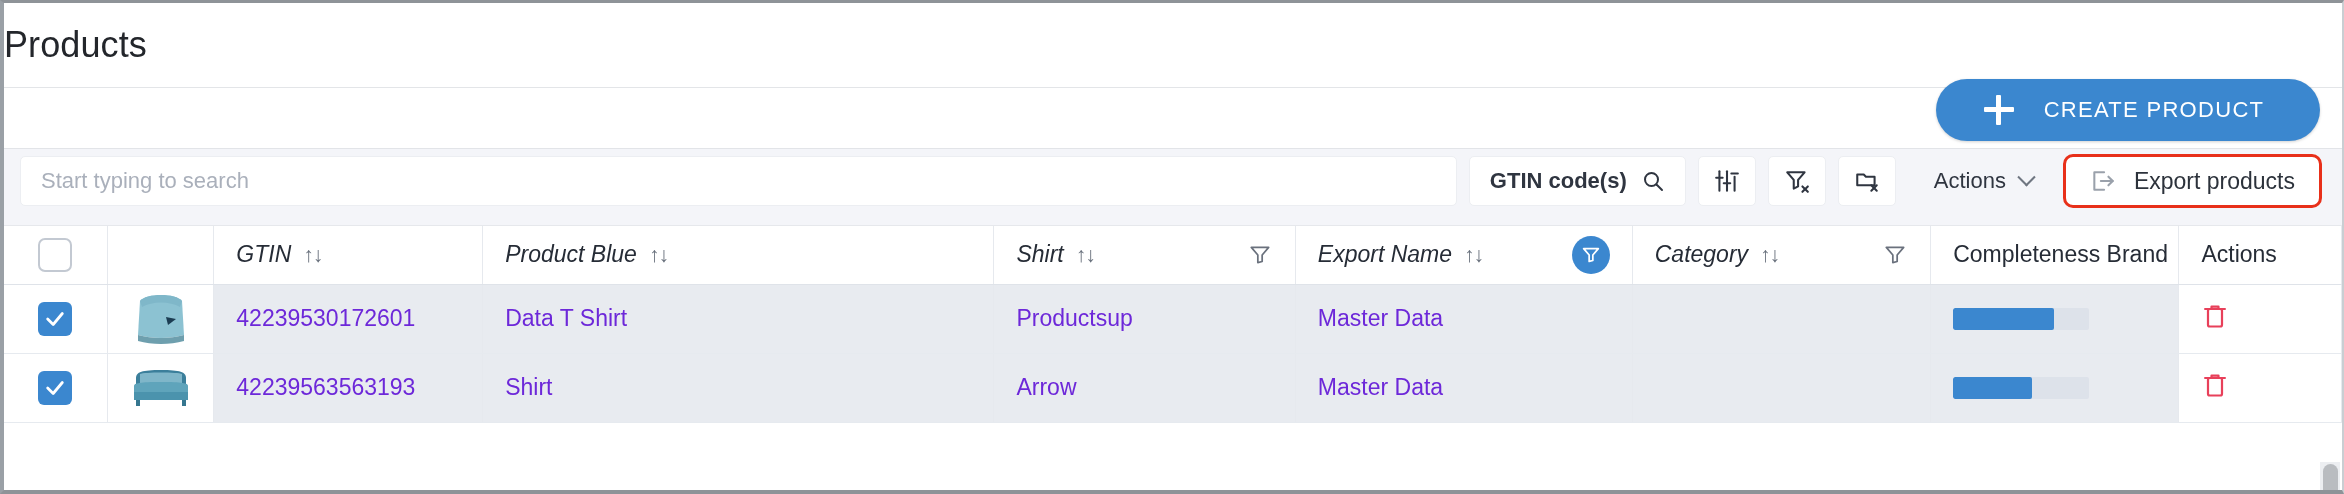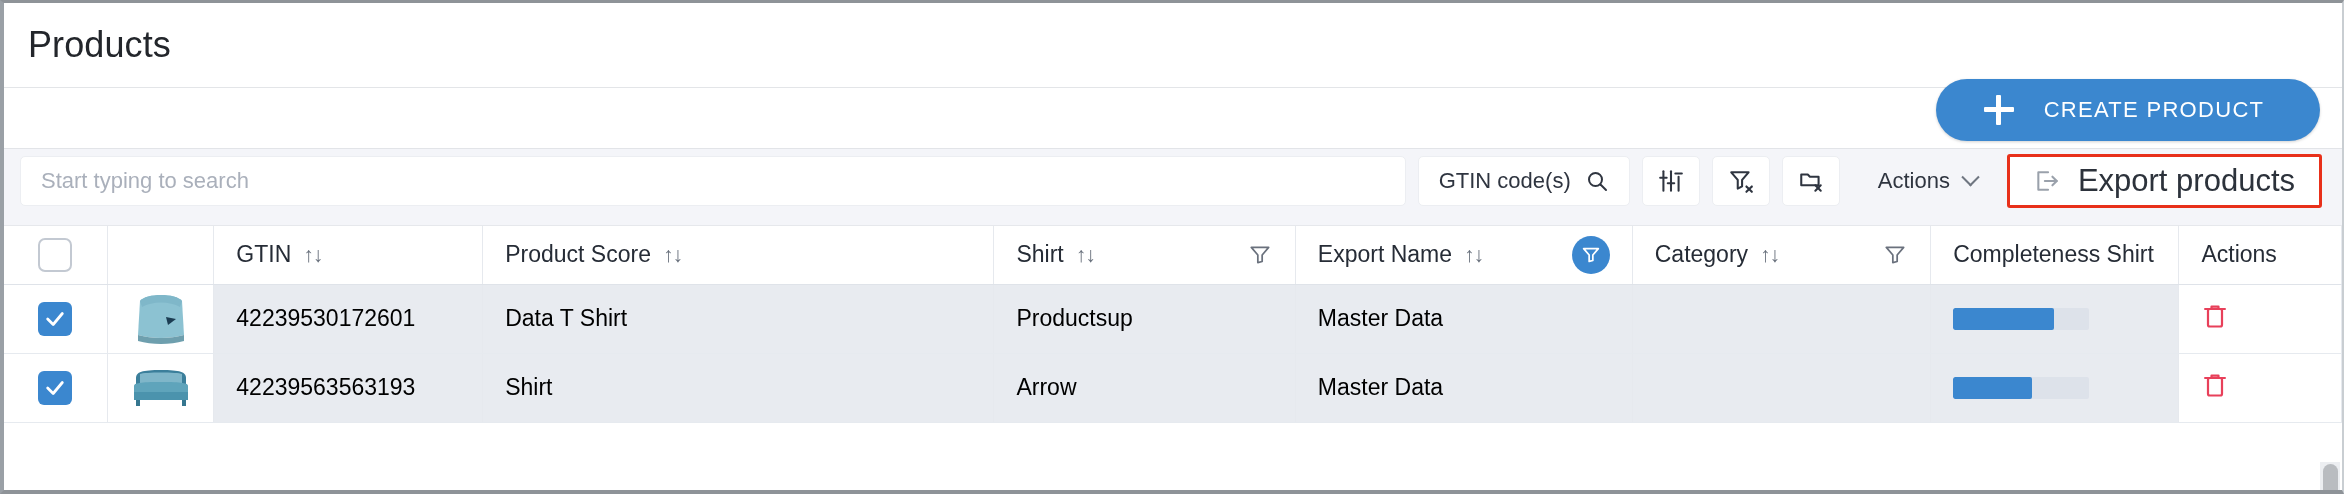--- a/index.html
+++ b/index.html
@@ -19,21 +19,20 @@
     border-right: 2px solid #c9ced2;
     overflow: hidden;
   }
 
   
   .page-header {
     height: 85px;
     background: #fff;
     display: flex;
     align-items: center;
-    padding-left: 24px;
     border-bottom: 1px solid #e3e5e8;
   }
   .page-title {
     font-size: 36px;
     color: #23262b;
     font-weight: 400;
     letter-spacing: 0.1px;
   }
 
   
@@ -105,71 +104,72 @@
     border-radius: 5px;
     display: flex;
     align-items: center;
     justify-content: center;
     gap: 14px;
     padding: 0 20px;
     font-size: 22px;
     color: #2f3540;
     cursor: pointer;
     flex: 0 0 auto;
+    font-weight: bold;
   }
   .icon-pill { width: 58px; padding: 0; }
 
   .actions-drop {
     display: flex; align-items: center; gap: 14px;
     font-size: 22px; color: #2f3540;
     padding: 0 18px 0 26px; cursor: pointer; flex: 0 0 auto;
     height: 50px;
   }
   .chev {
     width: 13px; height: 13px;
     border-right: 2px solid #6f7681;
     border-bottom: 2px solid #6f7681;
     transform: rotate(45deg) translate(-3px,-3px);
   }
   .export-btn {
     height: 54px;
     border: 3px solid #e8301a;
-    border-radius: 3px;
+    border-radius: 10px;
     background: #ffffff;
     display: flex; align-items: center; gap: 18px;
     padding: 0 24px;
-    font-size: 31px; color: #2c323b;
+    font-size: 23px; color: #2c323b;
     cursor: pointer; flex: 0 0 auto;
     margin-right: 6px;
   }
 
   svg { display: block; }
 
   
   .table-wrap { position: relative; background: #fff; }
   .table { width: 100%; border-collapse: collapse; table-layout: fixed; }
   .table th, .table td {
     border-right: 1px solid #e6e9ee;
     border-bottom: 1px solid #e6eaef;
     text-align: left;
     padding: 0 22px;
     font-weight: 400;
-    color: #000000;
+    color: #6d28d9;
     font-size: 23px;
     vertical-align: middle;
     white-space: nowrap;
     overflow: hidden;
   }
   .table thead th {
     height: 58px;
     background: #ffffff;
     color: #262c36;
     border-bottom: 1px solid #dfe3e9;
   }
-  .th-inner { display: flex; align-items: center; justify-content: space-between; gap: 10px; }
+  .th-inner { display: flex; align-items: center; justify-content: space-between; gap: 10px; font-style: italic; }
   .th-left { display: flex; align-items: center; gap: 12px; }
   .sort-icon { color: #68707c; font-size: 21px; line-height: 1; letter-spacing: -1px; }
 
   .filter-ico { flex: 0 0 auto; }
   .filter-ico.active {
     width: 38px; height: 38px; border-radius: 50%;
     background: #3b87cf;
     display: flex; align-items: center; justify-content: center;
   }
 
@@ -335,21 +335,21 @@
                 <div class="th-left">
               <span>GTIN</span>
               <span class="sort-icon">↑↓</span>
             </div>
               </div>
           </th>
 
           <th>
             <div class="th-inner">
                 <div class="th-left">
-              <span>Product Score</span>
+              <span>Product Blue</span>
               <span class="sort-icon">↑↓</span>
             </div>
               </div>
           </th>
 
           <th>
             <div class="th-inner">
               <div class="th-left">
                 <span>Shirt</span>
                 <span class="sort-icon">↑↓</span>
@@ -384,21 +384,21 @@
               </div>
               <span class="filter-ico">
                 <svg width="26" height="26" viewBox="0 0 24 24" fill="none" stroke="#6a717d" stroke-width="1.6" stroke-linejoin="round">
                   <path d="M4 5h16l-6 7v6l-4 1v-7z"></path>
                 </svg>
               </span>
             </div>
           </th>
 
           <th>
-            <span>Completeness Shirt</span>
+            <span>Completeness Brand</span>
           </th>
 
           <th>
             <span>Actions</span>
           </th>
         </tr>
       </thead>
 
       <tbody>
 

